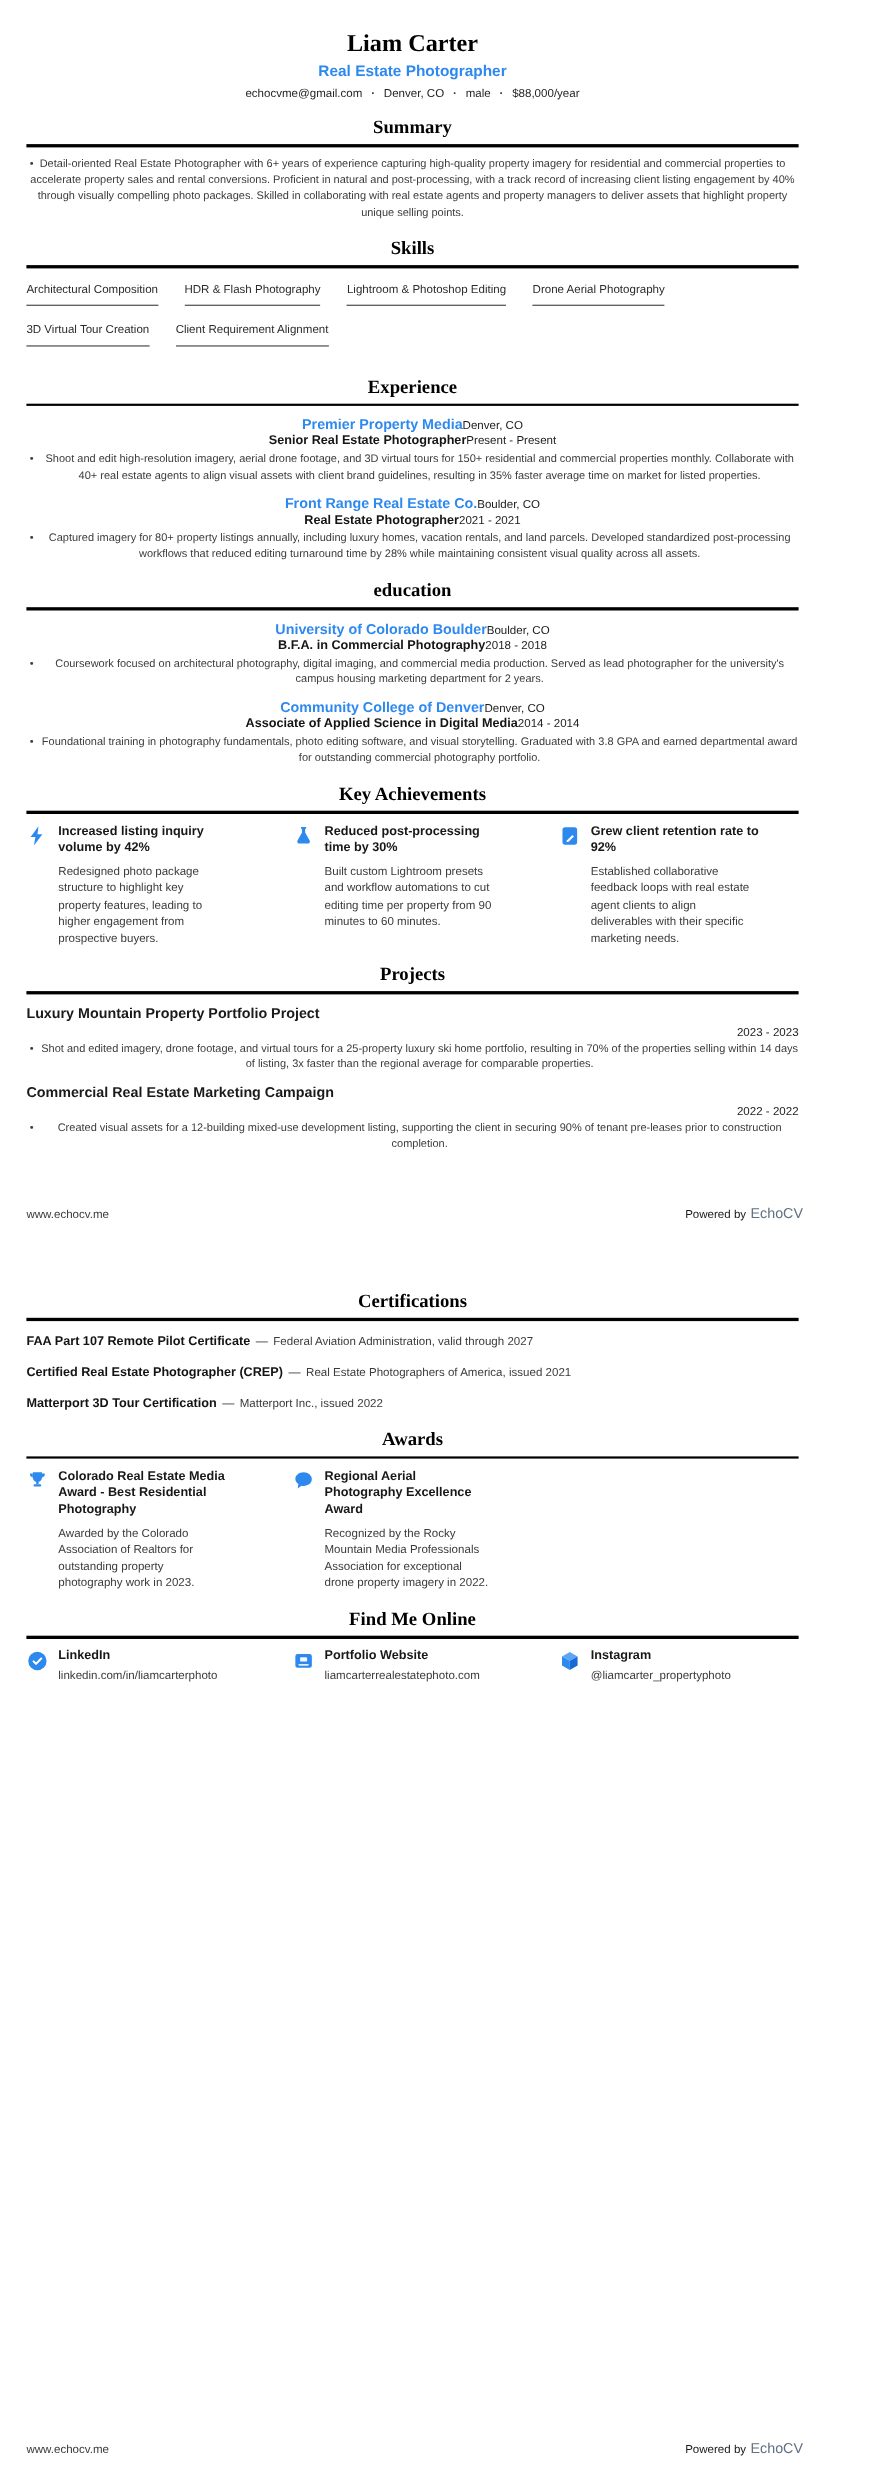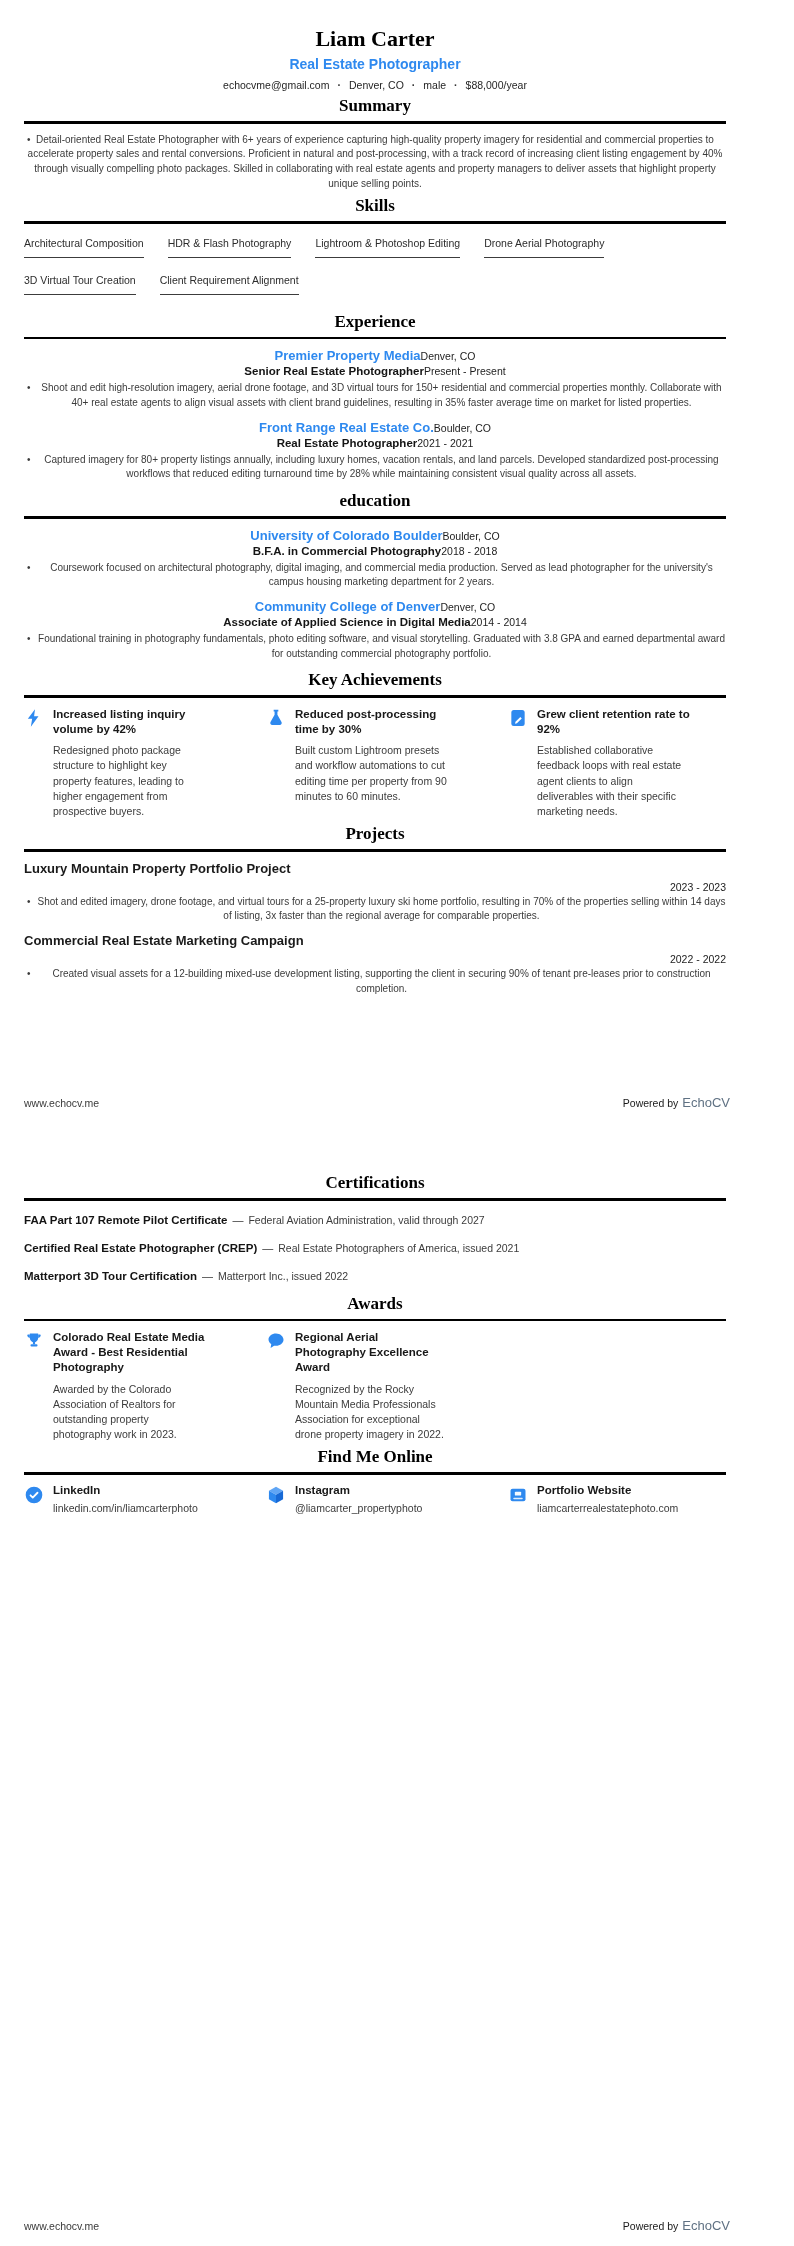--- a/index.html
+++ b/index.html
@@ -7,21 +7,21 @@
   body{width:794px;font-family:"Liberation Sans",sans-serif;color:#1a1a1a;}
   .page{width:750px;height:1123px;position:relative;box-sizing:border-box;padding:26px 24px 0;overflow:hidden;background:#fff;}
 
   
   .name{font-family:"Liberation Serif",serif;font-size:22px;font-weight:700;text-align:center;margin:0 0 4px;color:#000;}
   .job-title{text-align:center;color:#2e89ef;font-size:14px;font-weight:700;margin-bottom:7px;}
   .contact{text-align:center;font-size:10.5px;color:#1f1f1f;}
   .contact .dot{margin:0 8px;font-weight:700;color:#333;}
 
   
-  .section{margin-top:5px;}
+  .section{margin-top:15px;}
   .section.first-p2{margin-top:24px;}
   .section-title{font-family:"Liberation Serif",serif;font-size:17px;font-weight:700;text-align:center;margin:0 0 5px;color:#000;}
   .rule{height:2.5px;background:#000;margin-bottom:9px;}
 
   
   .skills-group{font-size:14px;font-weight:700;color:#111;margin:2px 0 8px;}
   .skill-chip{display:inline-block;font-size:10.5px;color:#2c2c2c;padding-bottom:8px;border-bottom:1.6px solid #3c3c3c;margin:0 24px 12px 0;}
 
   
   .entry{margin-bottom:9px;}
@@ -280,43 +280,43 @@
             </svg>
         </span>
         <div>
           <div class="link-label">LinkedIn</div>
           <div class="link-value">linkedin.com/in/liamcarterphoto</div>
         </div>
       </div>
       <div class="card">
         <span class="card-icon">
           <svg viewBox="0 0 24 24">
+              <rect x="3" y="4.5" width="18" height="15" rx="2.5" fill="#2e89ef"></rect>
+              <rect x="8.2" y="8" width="7.6" height="4.6" rx="1" fill="#fff" opacity="0.95"></rect>
+              <rect x="6.3" y="15.2" width="11.4" height="1.9" rx="0.9" fill="#fff" opacity="0.85"></rect>
+            </svg>
+        </span>
+        <div>
+          <div class="link-label">Portfolio Website</div>
+          <div class="link-value">liamcarterrealestatephoto.com</div>
+        </div>
+      </div>
+      <div class="card">
+        <span class="card-icon">
+          <svg viewBox="0 0 24 24">
               <path d="M12 2.2 20.5 7 12 11.8 3.5 7Z" fill="#5fa5f5"></path>
               <path d="M3.5 7 12 11.8v10L3.5 17Z" fill="#2e89ef"></path>
               <path d="M20.5 7 12 11.8v10L20.5 17Z" fill="#1769d6"></path>
             </svg>
         </span>
         <div>
           <div class="link-label">Instagram</div>
           <div class="link-value">@liamcarter_propertyphoto</div>
         </div>
       </div>
-      <div class="card">
-        <span class="card-icon">
-          <svg viewBox="0 0 24 24">
-              <rect x="3" y="4.5" width="18" height="15" rx="2.5" fill="#2e89ef"></rect>
-              <rect x="8.2" y="8" width="7.6" height="4.6" rx="1" fill="#fff" opacity="0.95"></rect>
-              <rect x="6.3" y="15.2" width="11.4" height="1.9" rx="0.9" fill="#fff" opacity="0.85"></rect>
-            </svg>
-        </span>
-        <div>
-          <div class="link-label">Portfolio Website</div>
-          <div class="link-value">liamcarterrealestatephoto.com</div>
-        </div>
-      </div>
     </div>
   </div>
 
   <div class="footer">
     <span class="footer-site">www.echocv.me</span>
     <span class="footer-powered"><span>Powered by</span><span class="footer-brand">EchoCV</span></span>
   </div>
 </div>
 
 </body></html>

